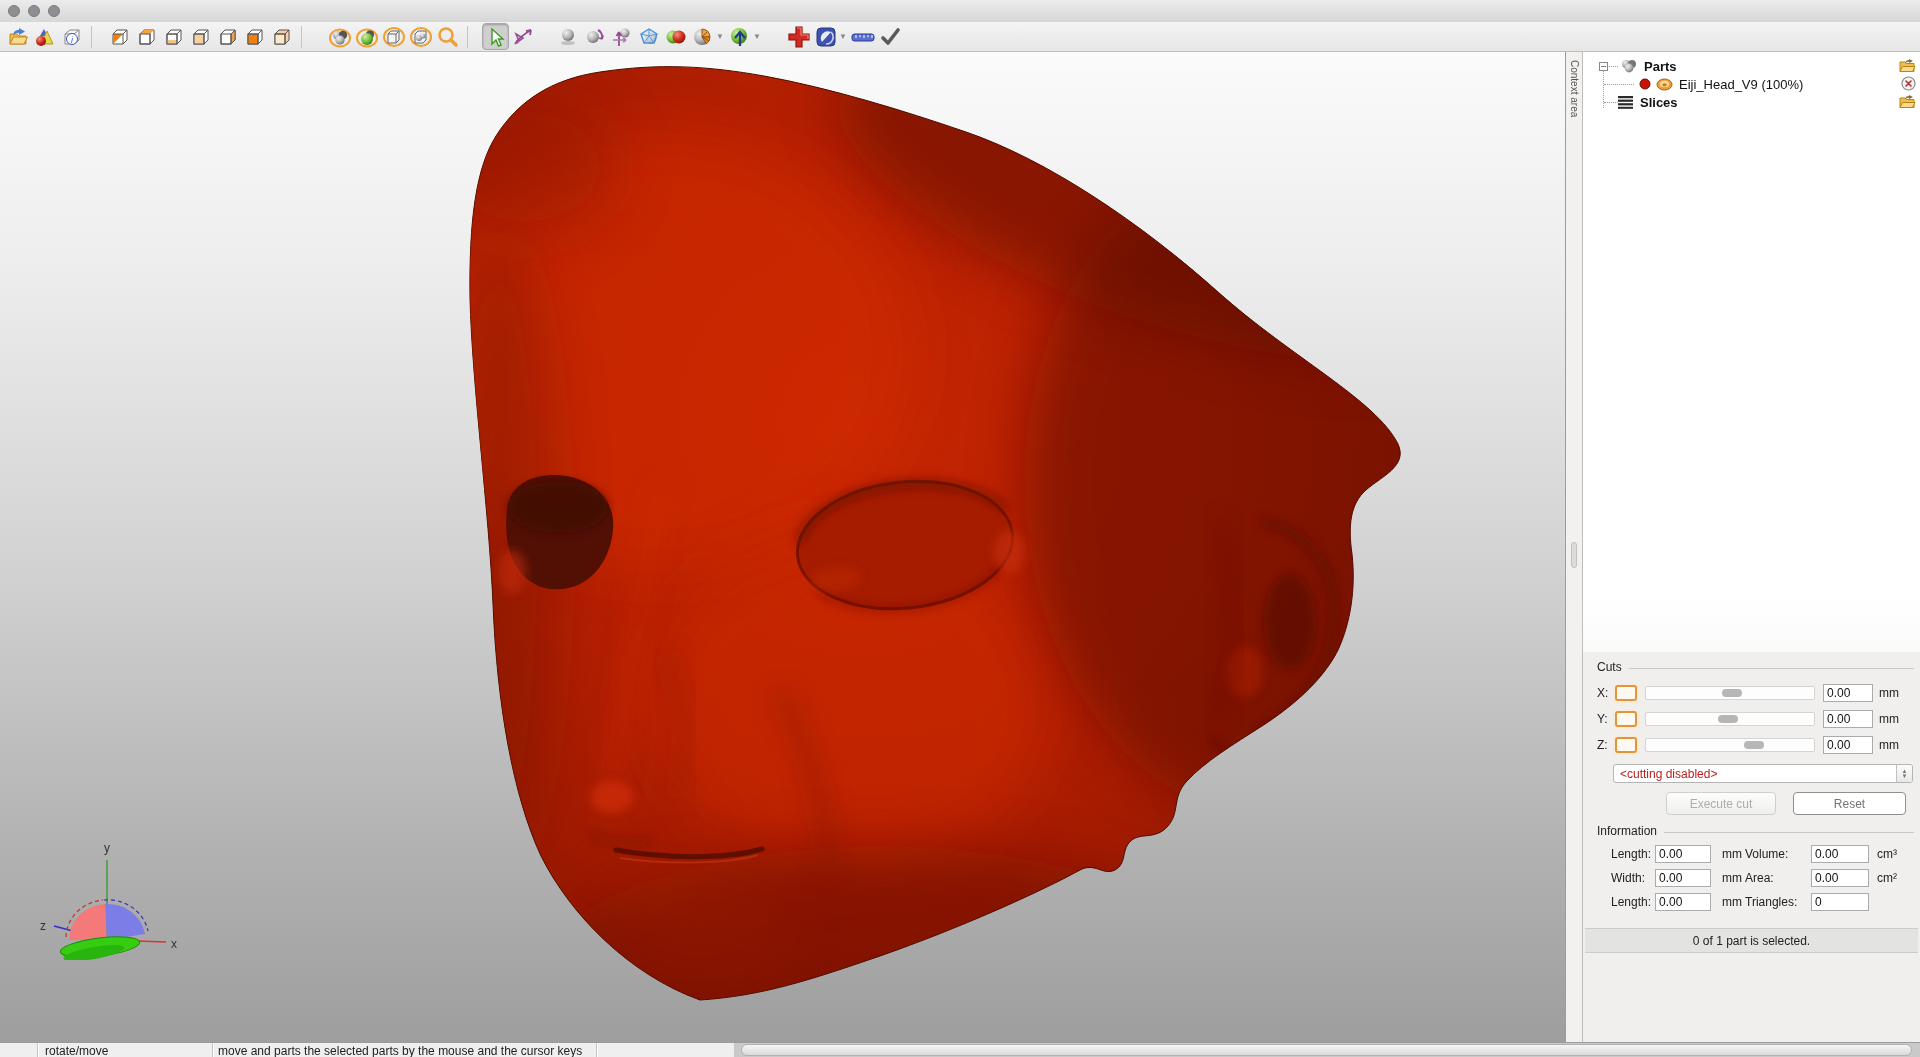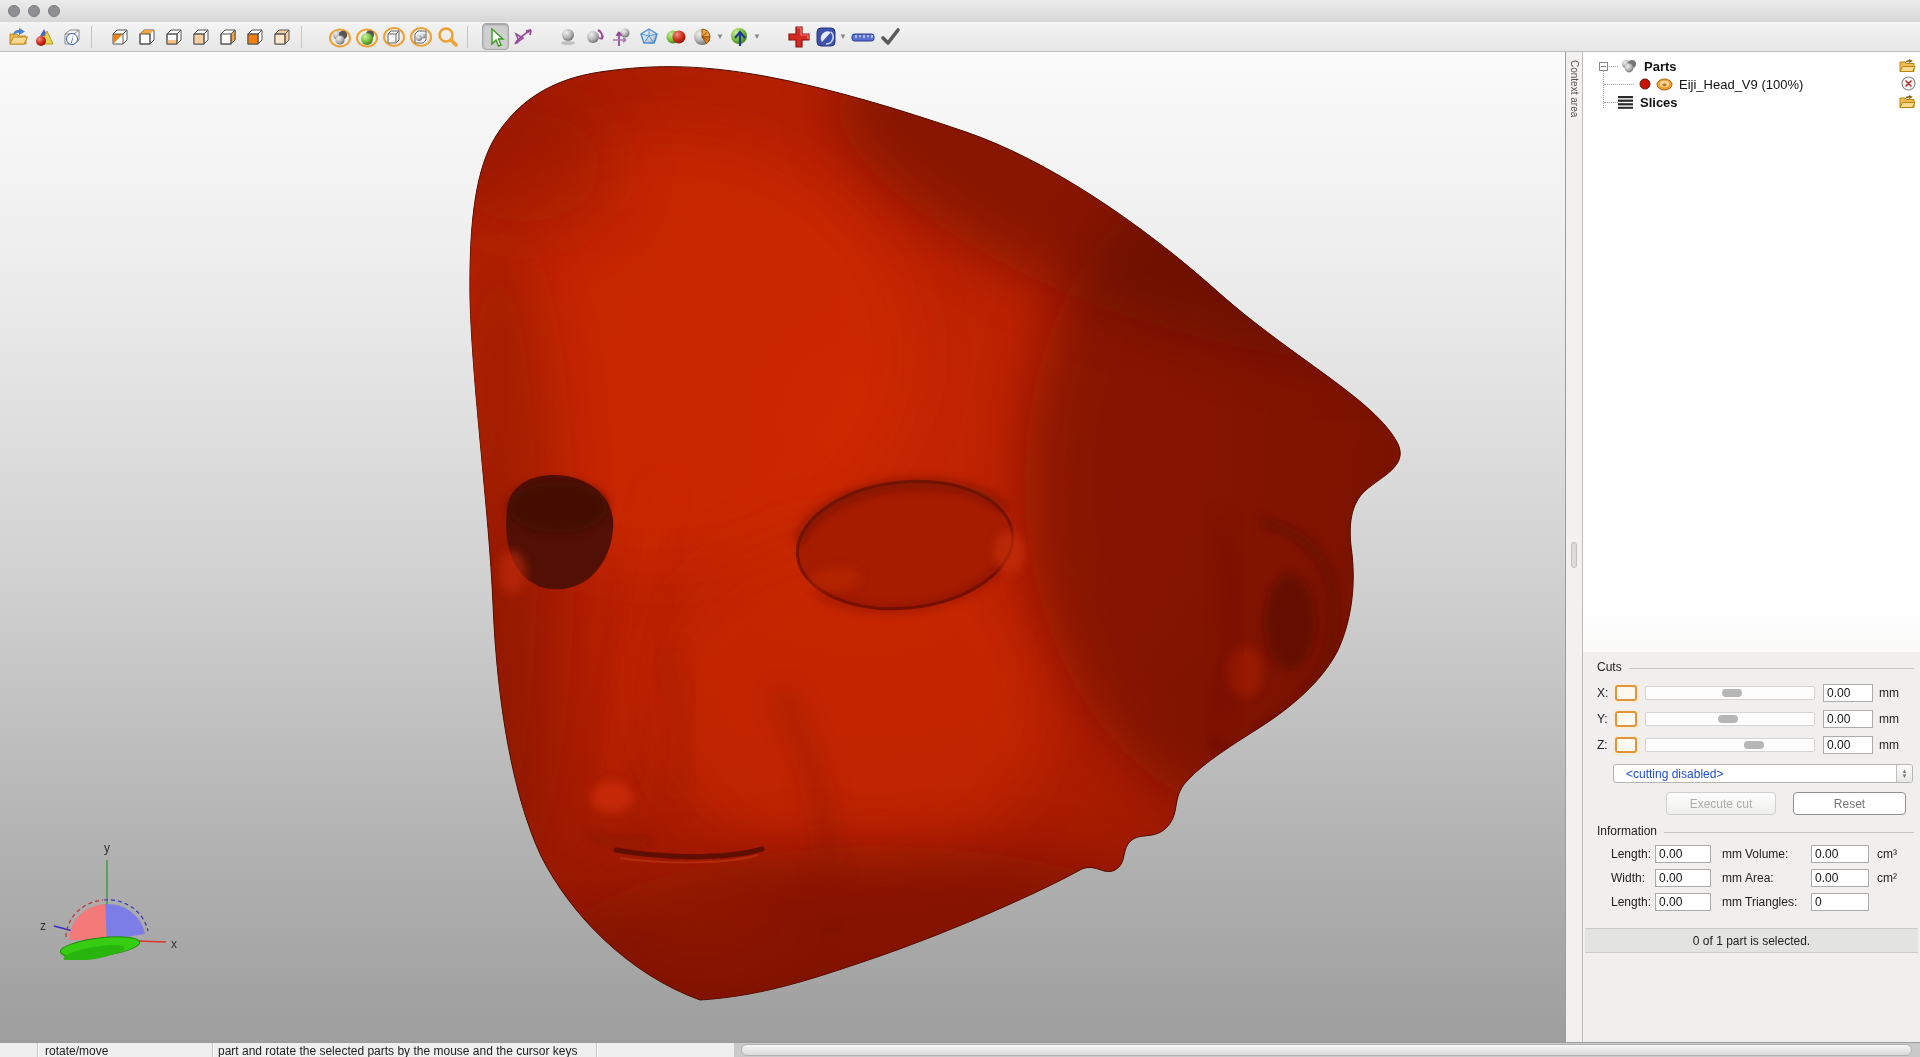--- a/index.html
+++ b/index.html
@@ -60,21 +60,21 @@
     align-items:center;justify-content:center;margin-right:6px;}
   .chk{width:18px;height:12px;border:2px solid #e0953c;border-radius:3px;background:#fdf8f0;}
   .slider{position:relative;width:168px;height:12px;background:#fdfdfd;border:1px solid #d4d4d2;
     border-radius:2px;margin-right:8px;}
   .handle{position:absolute;top:2px;width:20px;height:8px;border-radius:4px;background:#b6b6b6;}
   .valbox{width:42px;height:15px;background:#fff;border:1px solid #ababab;font-size:12px;
     color:#111;padding:1px 3px 0 3px;margin-right:6px;}
   .unit{font-size:12px;color:#222;text-align:center;}
   .dropdown{position:absolute;left:30px;top:712px;width:300px;height:19px;background:#fff;
     border:1px solid #b5b5b3;border-radius:3px;display:flex;align-items:center;box-sizing:border-box;}
-  .dd-text{flex:1;font-size:12px;color:#1d4ed8;padding-left:12px;}
+  .dd-text{flex:1;font-size:12px;color:#b91c1c;padding-left:6px;}
   .dd-step{width:15px;height:17px;border-left:1px solid #c0c0be;background:linear-gradient(#fcfcfc,#e8e8e6);
     border-radius:0 3px 3px 0;display:flex;flex-direction:column;align-items:center;justify-content:center;
     font-size:6px;color:#777;line-height:5px;}
   .btn{position:absolute;height:23px;border-radius:4px;font-size:12px;display:flex;
     align-items:center;justify-content:center;box-sizing:border-box;}
   .btn-disabled{background:linear-gradient(#fdfdfd,#efefed);border:1px solid #cfcfcd;color:#adadab;}
   .btn-normal{background:#fff;border:1px solid #8f8f8d;color:#737373;}
   .info-row{position:absolute;left:28px;height:20px;display:flex;align-items:center;font-size:12px;color:#222;}
   .ilabel1{width:44px;}
   .ibox{background:#fff;border:1px solid #ababab;height:15px;font-size:12px;color:#111;
@@ -557,18 +557,18 @@
 
     <div class="selbar">
       <span>0 of 1 part is selected.</span>
     </div>
   </div>
 </div>
 
 <div class="statusbar">
   <div class="sb-cell sb0"></div>
   <div class="sb-cell sb1">rotate/move</div>
-  <div class="sb-cell sb2">part and rotate the selected parts by the mouse and the cursor keys</div>
+  <div class="sb-cell sb2">move and parts the selected parts by the mouse and the cursor keys</div>
   <div class="sb-cell sb3"></div>
   <div class="hscroll">
     <div class="hthumb"></div>
   </div>
 </div>
 
 </body></html>

